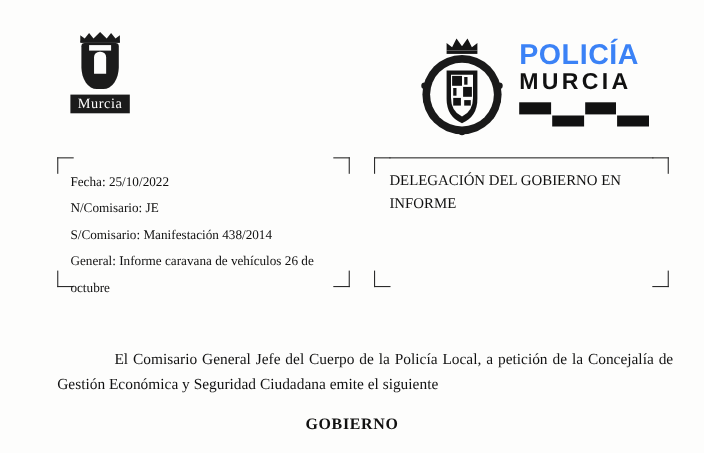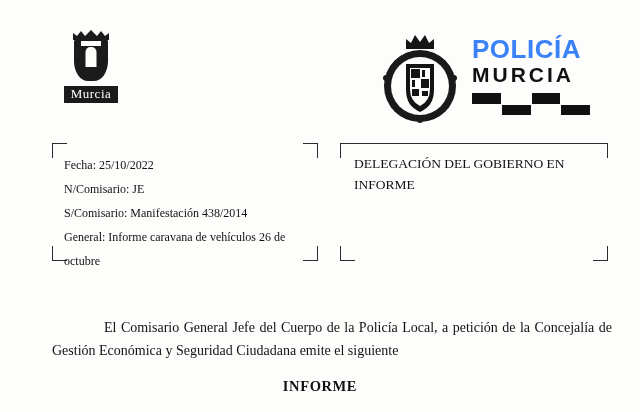--- a/index.html
+++ b/index.html
@@ -326,15 +326,15 @@
 
     <div class="dest-fields">
       <div class="dest-body">DELEGACIÓN DEL GOBIERNO EN INFORME</div>
     </div>
   </div>
 
   <div class="body-text">
     <p class="indent" style="margin:0;">El Comisario General Jefe del Cuerpo de la Policía Local, a petición de la Concejalía de Gestión Económica y Seguridad Ciudadana emite el siguiente</p>
   </div>
 
-  <div class="informe">INFORME</div>
+  <div class="informe">GOBIERNO</div>
 
 </div>
 
 </body></html>

